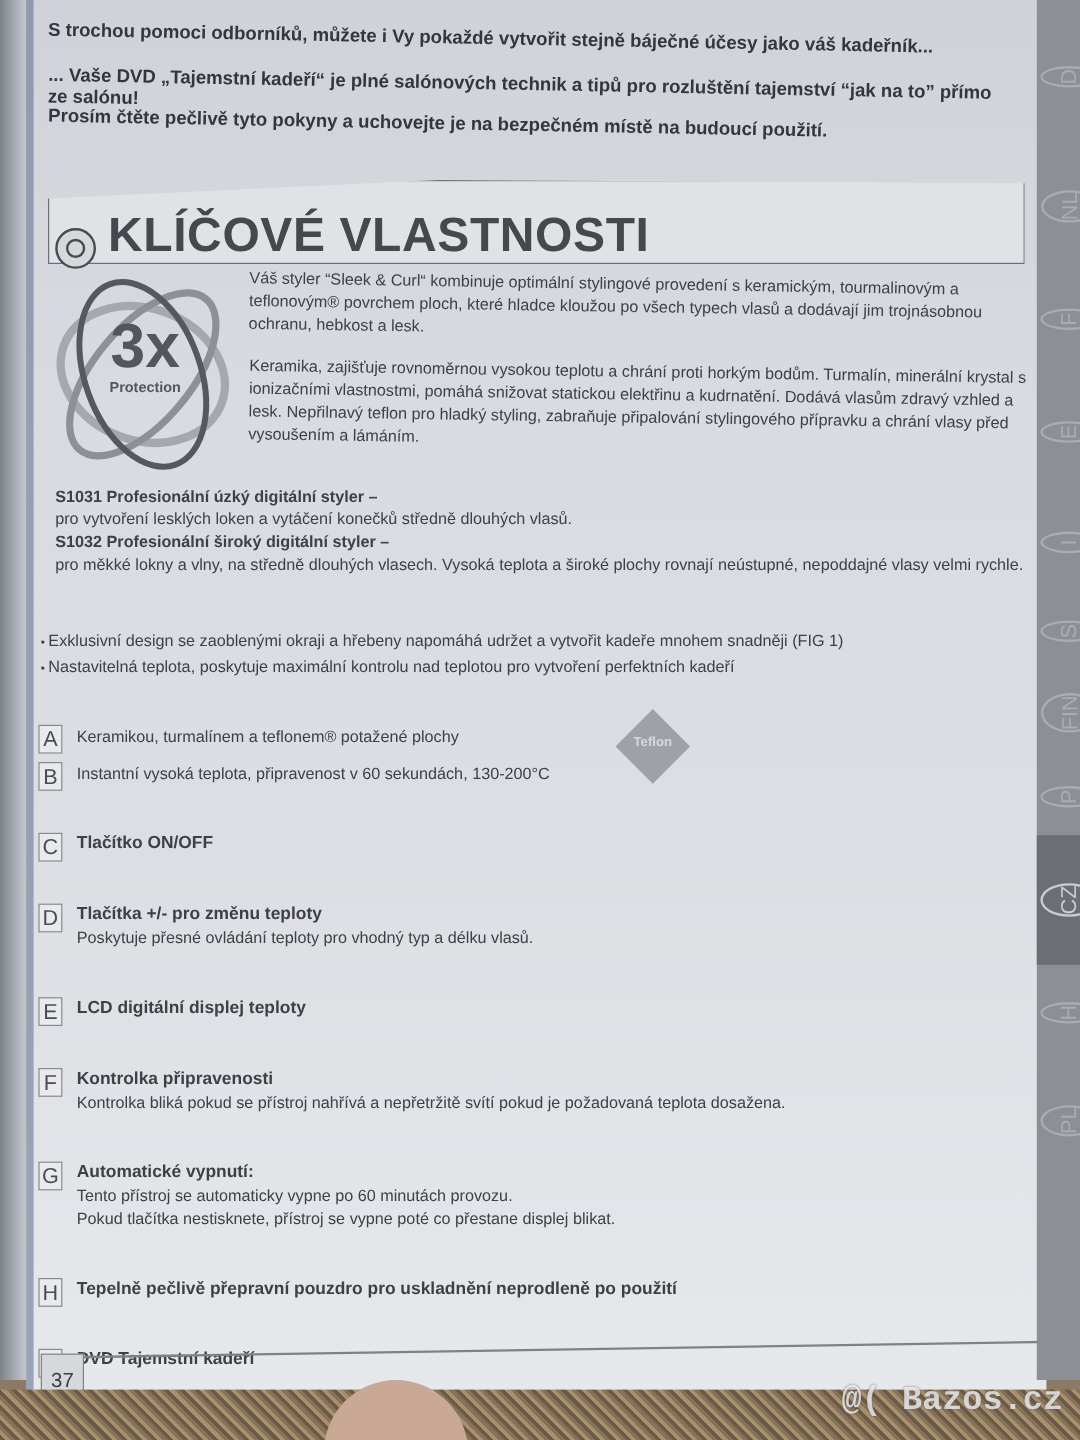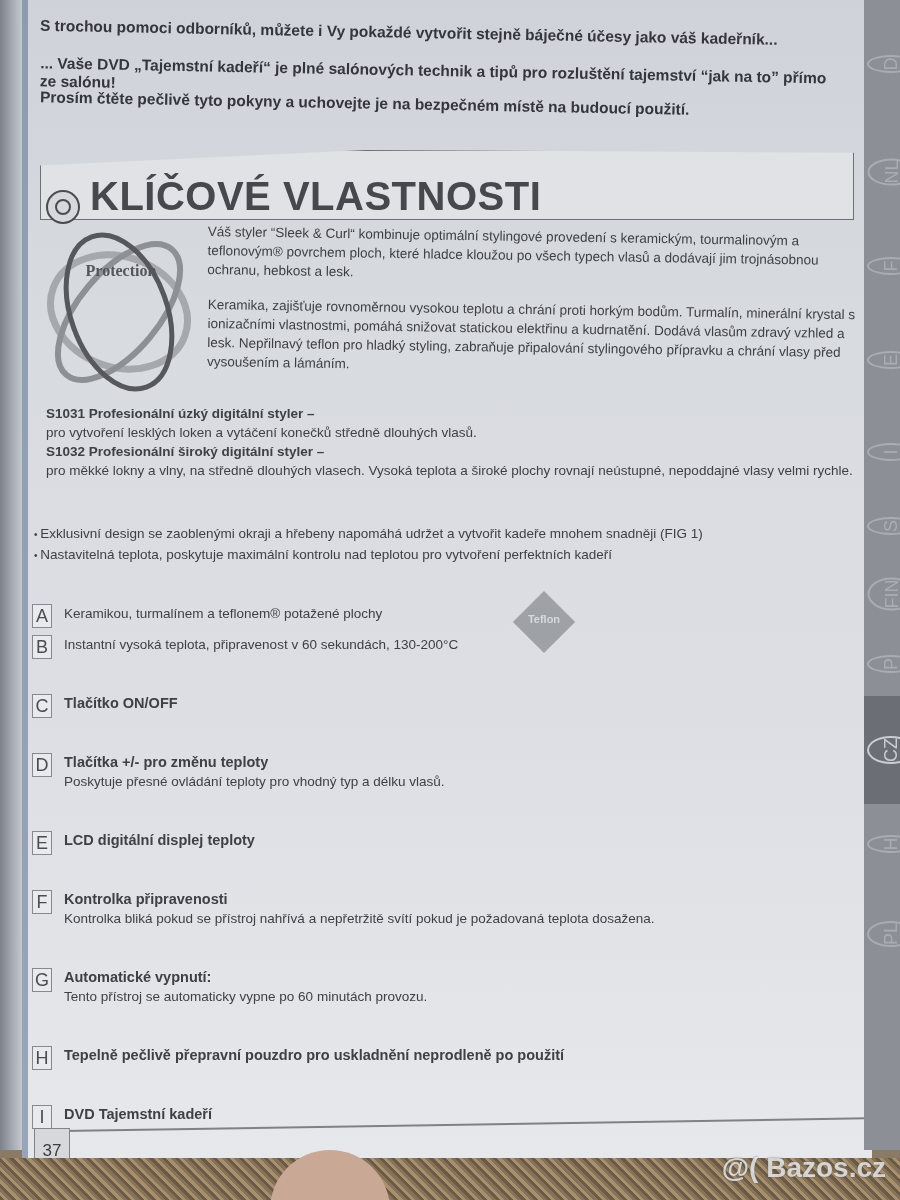--- a/index.html
+++ b/index.html
@@ -67,21 +67,21 @@
   }
 
   .badge {
     position:absolute; left:22px; top:222px; width:150px; height:180px;
   }
   .badge-text {
     position:absolute; left:22px; top:40px; width:110px; text-align:center;
     color:#55565b; font-weight:bold;
   }
   .badge-text .big { font-size:52px; line-height:54px; display:block; }
-  .badge-text .small { font-size:16px; display:block;font-family:Liberation Serif, serif; }
+  .badge-text .small { font-size:12px; display:block; }
 
   .features-text { position:absolute; left:186px; top:222px; width:650px; font-size:13.5px; line-height:19px; color:#3f4045; }
   .features-text p { margin:0 0 16px 0; transform:rotate(.9deg); transform-origin:0 0; }
 
   .models { position:absolute; left:24px; top:404px; width:810px; font-size:13.5px; line-height:19px; color:#3f4045; }
   .models .t { font-weight:bold; }
   .models .d { margin-bottom:0; }
 
   .bullets { position:absolute; left:12px; top:524px; width:800px; font-size:13.5px; line-height:20px; color:#3f4045; list-style:none; padding:0; margin:0; }
   .bullets li::before { content:"• "; font-size:10px; }
@@ -117,20 +117,21 @@
     background:repeating-linear-gradient(45deg,#6b5a45 0 3px,#a88f6e 3px 6px,#857259 6px 9px);
   }
   .finger {
     position:absolute; left:270px; top:1150px; width:120px; height:70px;
     border-radius:60px 60px 0 0; background:#c9a896;
   }
   .watermark {
     position:absolute; right:14px; top:1152px; font-size:28px; color:#e6e6e6;
     font-weight:bold; opacity:.85;
     text-shadow:0 0 2px #555;
+    font-family:Liberation Mono, monospace;
   }
 </style>
 </head>
 <body>
 
 <div class="left-edge"></div>
 
 <div class="page">
   <div class="page-spine"></div>
 
@@ -146,20 +147,21 @@
     <span class="heading-title">KLÍČOVÉ VLASTNOSTI</span>
   </div>
 
   <div class="badge">
     <svg width="150" height="180" viewBox="0 0 150 180">
       <ellipse cx="75" cy="90" rx="70" ry="55" fill="none" stroke="#a5a8ad" stroke-width="7" transform="rotate(20 75 90)"></ellipse>
       <ellipse cx="75" cy="90" rx="40" ry="82" fill="none" stroke="#8d9095" stroke-width="6" transform="rotate(40 75 90)"></ellipse>
       <ellipse cx="75" cy="90" rx="48" ry="80" fill="none" stroke="#56585d" stroke-width="5" transform="rotate(-20 75 90)"></ellipse>
     </svg>
     <div class="badge-text">
+      <span class="big">3x</span>
       <span class="small">Protection</span>
     </div>
   </div>
 
   <div class="features-text">
     <p>Váš styler “Sleek &amp; Curl“ kombinuje optimální stylingové provedení s keramickým, tourmalinovým a teflonovým® povrchem ploch, které hladce kloužou po všech typech vlasů a dodávají jim trojnásobnou ochranu, hebkost a lesk.</p>
     <p>Keramika, zajišťuje rovnoměrnou vysokou teplotu a chrání proti horkým bodům. Turmalín, minerální krystal s ionizačními vlastnostmi, pomáhá snižovat statickou elektřinu a kudrnatění. Dodává vlasům zdravý vzhled a lesk. Nepřilnavý teflon pro hladký styling, zabraňuje připalování stylingového přípravku a chrání vlasy před vysoušením a lámáním.</p>
   </div>
 
   <div class="models">
@@ -201,20 +203,21 @@
     </div>
     <div class="item" style="margin-bottom:12px">
       <span class="letter">F</span>
       <div class="title">Kontrolka připravenosti</div>
       <div>Kontrolka bliká pokud se přístroj nahřívá a nepřetržitě svítí pokud je požadovaná teplota dosažena.</div>
     </div>
     <div class="item" style="margin-bottom:10px">
       <span class="letter">G</span>
       <div class="title">Automatické vypnutí:</div>
       <div>Tento přístroj se automaticky vypne po 60 minutách provozu.</div>
+      <div>Pokud tlačítka nestisknete, přístroj se vypne poté co přestane displej blikat.</div>
     </div>
     <div class="item" style="margin-bottom:8px">
       <span class="letter">H</span>
       <div class="title">Tepelně pečlivě přepravní pouzdro pro uskladnění neprodleně po použití</div>
     </div>
     <div class="item">
       <span class="letter">I</span>
       <div class="title">DVD Tajemstní kadeří</div>
     </div>
   </div>

